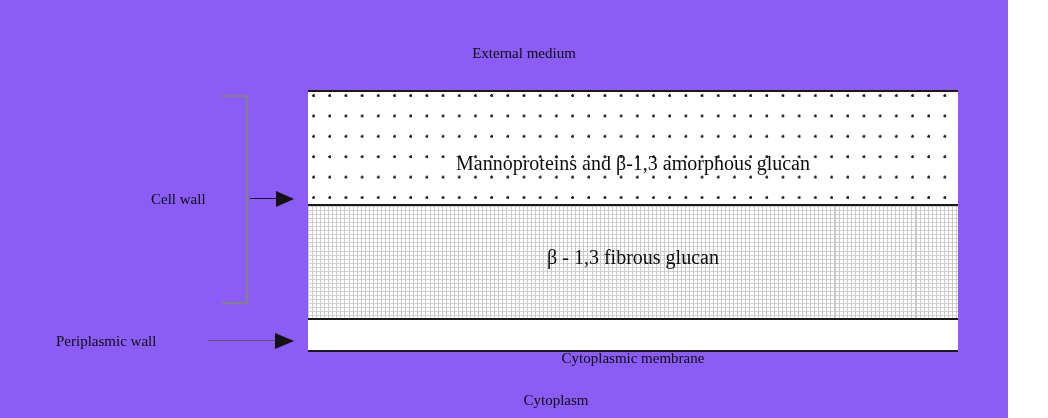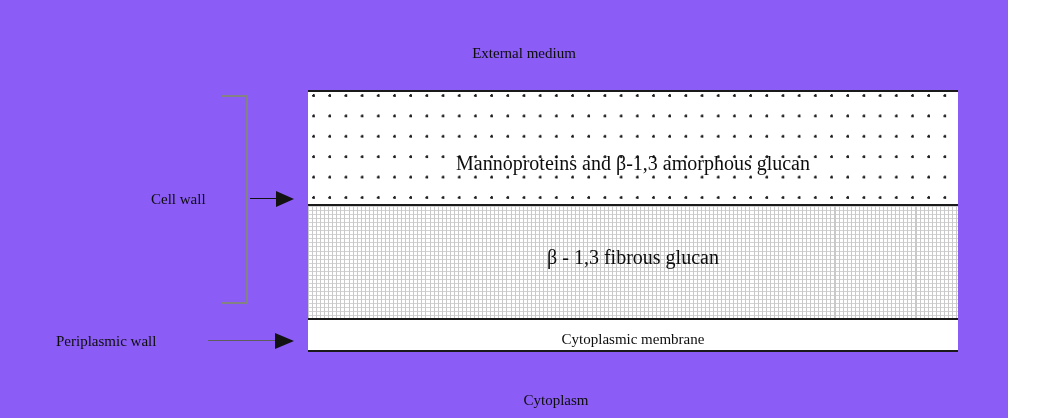--- a/index.html
+++ b/index.html
@@ -140,21 +140,21 @@
   #membrane-bottom-line {
     position: absolute;
     left: 308px;
     top: 350px;
     width: 650px;
     height: 0;
     border-top: 2px solid #1a1a1a;
   }
   #membrane-label {
     left: 308px;
-    top: 330px;
+    top: 349px;
     width: 650px;
   }
 
   
   #cell-wall-bracket {
     position: absolute;
     left: 222px;
     top: 95px;
     width: 26px;
     height: 209px;

